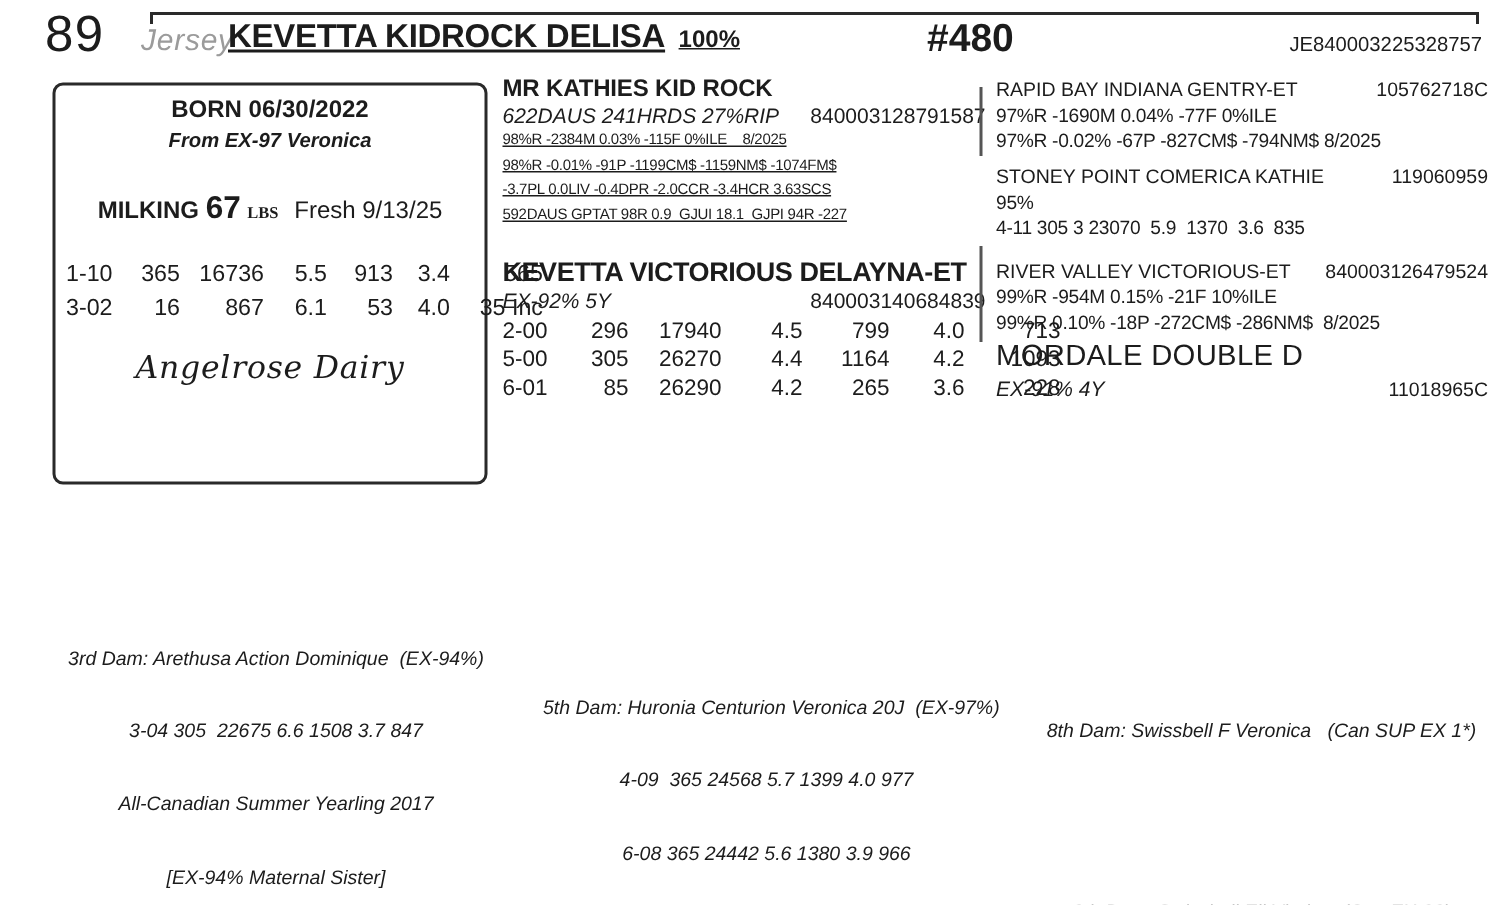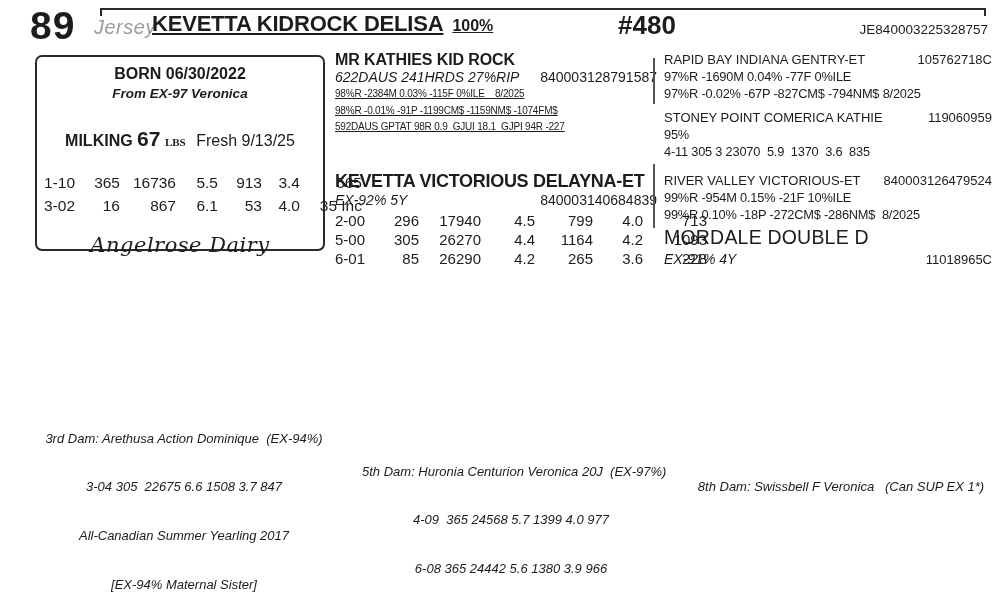--- a/index.html
+++ b/index.html
@@ -8,31 +8,31 @@
     position:relative; width:1000px; height:603px; background:#ffffff;
     font-family:"Liberation Sans", sans-serif; color:#1c1c1c; overflow:hidden;
   }
   
   .top-rule { position:absolute; left:100px; top:8px; width:886px; border-top:2px solid #2a2a2a; }
   .top-rule::before, .top-rule::after {
     content:""; position:absolute; top:0; width:0; height:6px; border-left:2px solid #2a2a2a;
   }
   .top-rule::before { left:0; }
   .top-rule::after { right:0; }
-  .lot-number { position:absolute; left:30px; top:4px; font-size:39px; font-weight:bold; letter-spacing:1px; }
+  .lot-number { position:absolute; left:30px; top:4px; font-size:34px; font-weight:normal; letter-spacing:1px; }
   .breed { position:absolute; left:94px; top:16px; font-size:20px; font-style:italic; color:#9b9b9b; letter-spacing:.5px; }
   .title-wrap { position:absolute; left:152px; top:11px; display:flex; align-items:baseline; gap:9px;text-decoration:underline; }
   .animal-name { font-size:22px; font-weight:bold; letter-spacing:-.2px; }
   .animal-pct { font-size:16px; font-weight:bold; }
   .tag-number { position:absolute; left:618px; top:10px; font-size:26px; font-weight:bold; }
   .reg-id { position:absolute; right:12px; top:22px; font-size:13.5px; }
 
   
   .info-box {
-    position:absolute; left:35px; top:55px; width:290px; height:196px;
+    position:absolute; left:35px; top:55px; width:290px; height:268px;
     border:2px solid #2a2a2a; border-radius:7px; text-align:center;
   }
   .born { margin-top:8px; font-size:16px; font-weight:bold; }
   .origin { margin-top:3px; font-size:13.5px; font-weight:bold; font-style:italic; }
   .milking-line { margin-top:26px; white-space:nowrap; }
   .milking-label { font-size:16px; font-weight:bold; }
   .milking-value { font-size:21px; font-weight:bold; }
   .milking-unit { font-size:11px; font-weight:bold;font-family:Liberation Serif, serif; }
   .fresh-label { font-size:16px; margin-left:6px; }
   .lact-rows { margin-top:20px; padding-left:7px; text-align:left; }
@@ -127,20 +127,21 @@
   </div>
 
   <div class="mid sire-block" style="position:absolute;">
     <div class="bull-name">MR KATHIES KID ROCK</div>
     <div class="sub-row">
       <span class="ital">622DAUS 241HRDS 27%RIP</span>
       <span>840003128791587</span>
     </div>
     <div class="stat-line">98%R -2384M 0.03% -115F 0%ILE    8/2025</div>
     <div class="stat-line">98%R -0.01% -91P -1199CM$ -1159NM$ -1074FM$</div>
+    <div class="stat-line">-3.7PL 0.0LIV -0.4DPR -2.0CCR -3.4HCR 3.63SCS</div>
     <div class="stat-line">592DAUS GPTAT 98R 0.9  GJUI 18.1  GJPI 94R -227</div>
   </div>
 
   <div class="mid dam-block" style="position:absolute;">
     <div class="cow-name">KEVETTA VICTORIOUS DELAYNA-ET</div>
     <div class="sub-row">
       <span class="ital">EX-92% 5Y</span>
       <span>840003140684839</span>
     </div>
     <div class="dam-rec">

